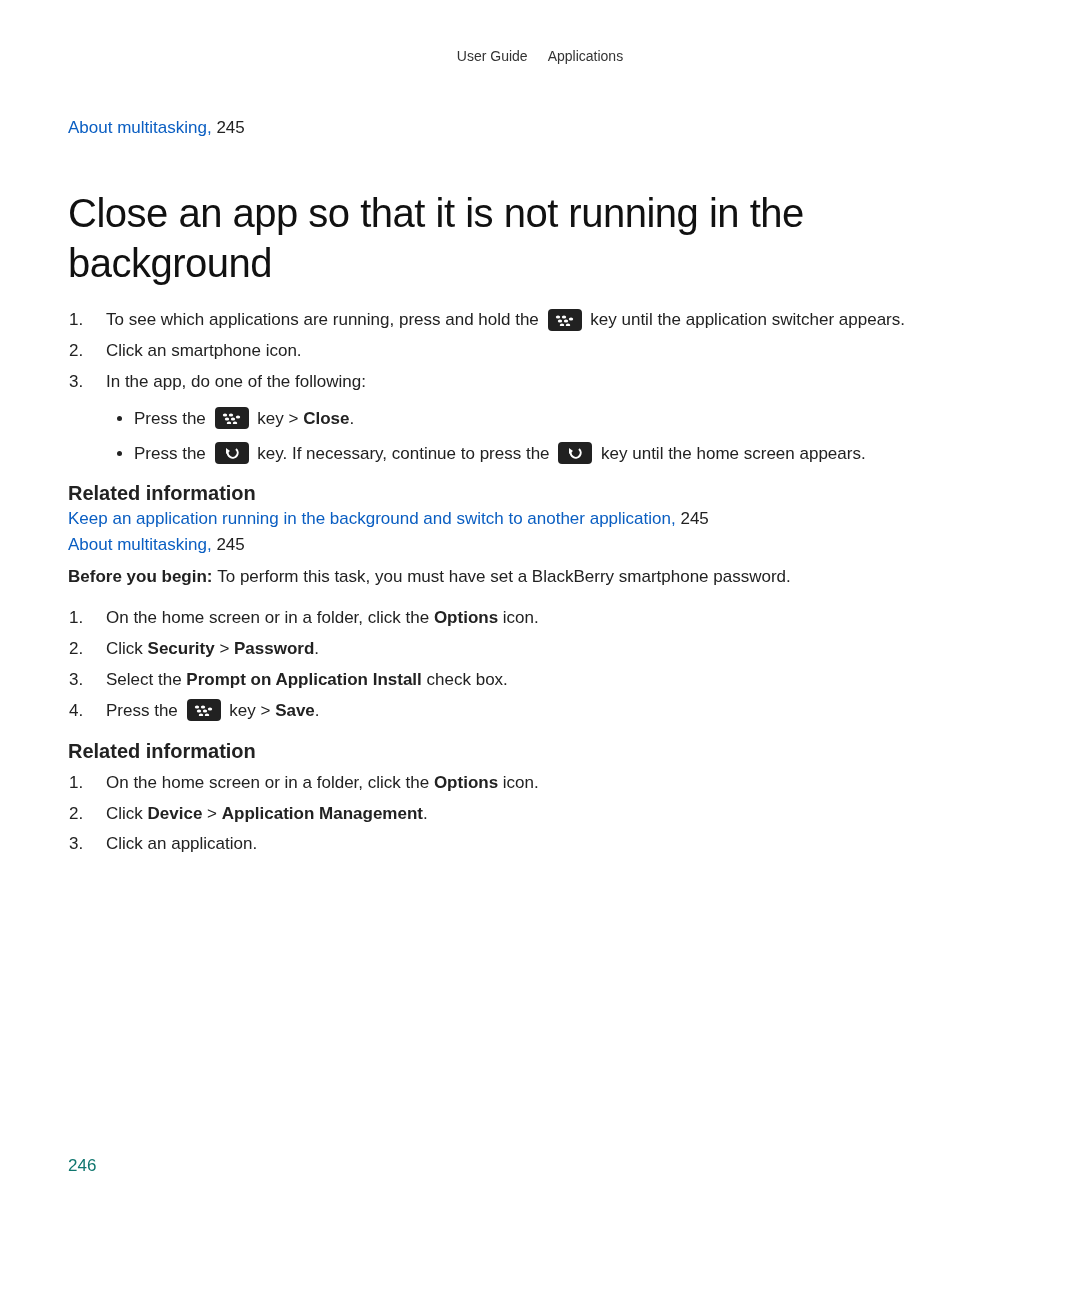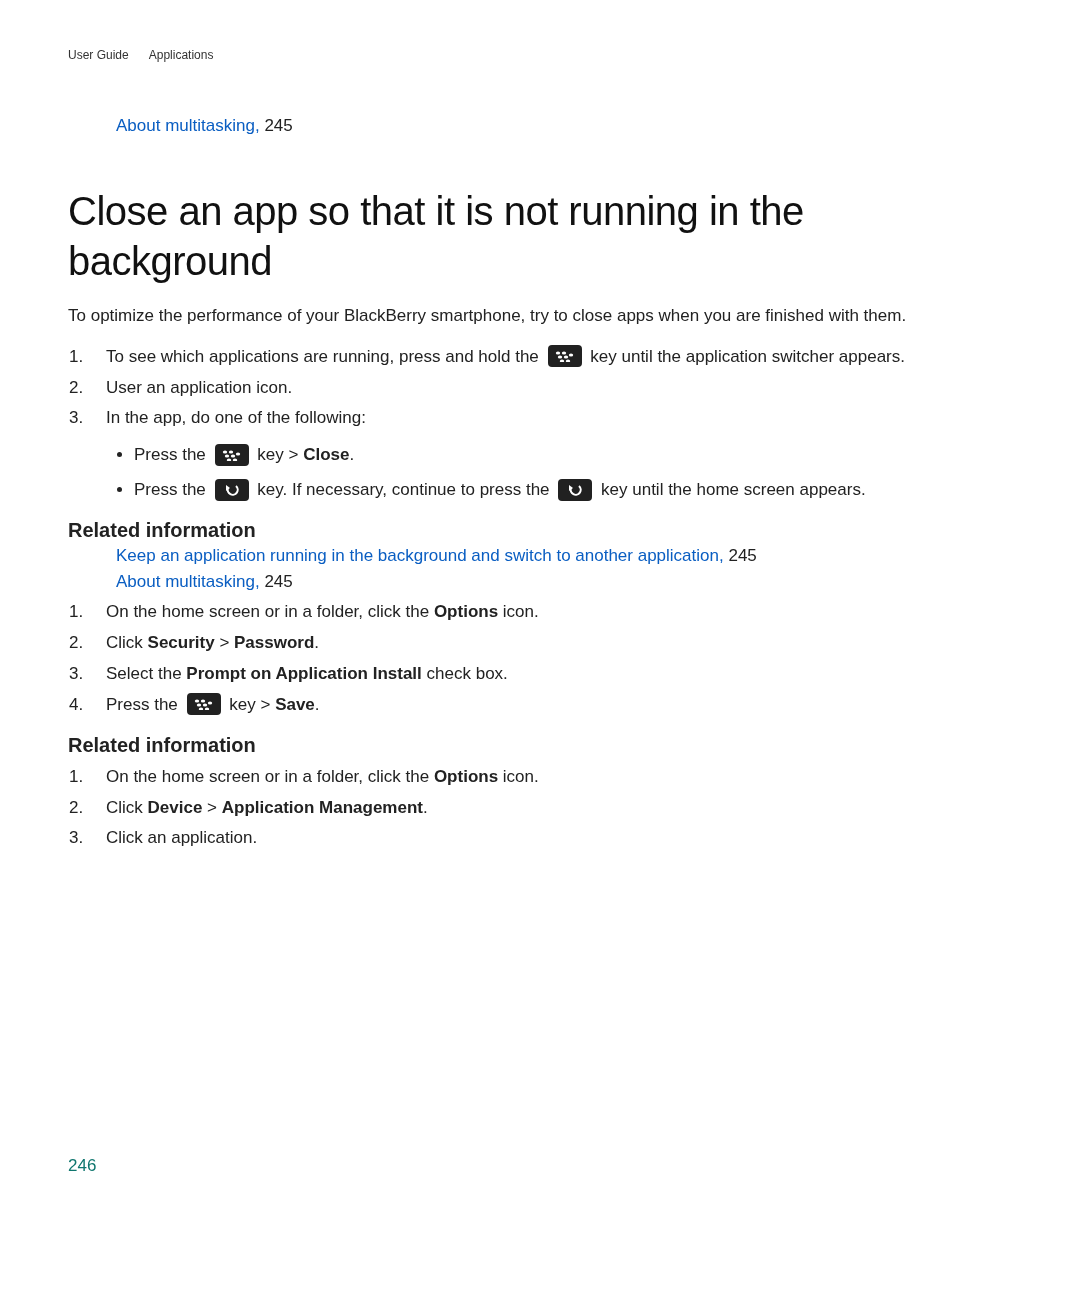--- a/index.html
+++ b/index.html
@@ -10,35 +10,34 @@
     width: 1080px;
     min-height: 1296px;
     background: #fff;
     position: relative;
   }
   .page {
     padding: 48px 68px 0 68px;
   }
   .top-row {
     display: flex;
-    justify-content: flex-start;
-    font-size: 12px;
+    justify-content: center;
+    font-size: 14px;
     color: #333;
     margin-bottom: 54px;
     gap: 20px;
   }
   .link {
     color: #0a5ec2;
     cursor: pointer;
     font-size: 17px;
   }
   .link-line {
     font-size: 17px;
     margin-bottom: 6px;
-    margin-left: 48px;
   }
   .link-line .pg { color: #222; }
   h2.section-title {
     font-size: 40px;
     font-weight: 400;
     letter-spacing: -0.5px;
     line-height: 1.25;
     margin: 50px 0 18px 0;
     color: #111;
   }
@@ -105,41 +104,40 @@
     <span>Applications</span>
   </div>
 
   <div class="link-line spacer-top">
     <span class="link">About multitasking,</span>
     <span class="pg">245</span>
   </div>
 
   <h2 class="section-title">Close an app so that it is not running in the background</h2>
 
-  <p class="body">To optimize the performance of your BlackBerry smartphone, try to close apps when you are finished with them.</p>
 
   <ol class="steps">
     <li>
       <span>To see which applications are running, press and hold the </span>
       <span class="key-icon">
         <svg width="20" height="12" viewBox="0 0 20 12">
           <g fill="#fff">
             <ellipse cx="3" cy="3" rx="2.2" ry="1.5"></ellipse>
             <ellipse cx="9" cy="3" rx="2.2" ry="1.5"></ellipse>
             <ellipse cx="5" cy="7" rx="2.2" ry="1.5"></ellipse>
             <ellipse cx="11" cy="7" rx="2.2" ry="1.5"></ellipse>
             <ellipse cx="16" cy="5" rx="2.2" ry="1.5"></ellipse>
             <ellipse cx="7" cy="11" rx="2.2" ry="1.5"></ellipse>
             <ellipse cx="13" cy="11" rx="2.2" ry="1.5"></ellipse>
           </g>
         </svg>
       </span>
       <span> key until the application switcher appears.</span>
     </li>
-    <li>User an application icon.</li>
+    <li>Click an smartphone icon.</li>
     <li>
       <span>In the app, do one of the following:</span>
       <ul class="sub">
         <li>
           <span>Press the </span>
           <span class="key-icon">
             <svg width="20" height="12" viewBox="0 0 20 12">
               <g fill="#fff">
                 <ellipse cx="3" cy="3" rx="2.2" ry="1.5"></ellipse>
                 <ellipse cx="9" cy="3" rx="2.2" ry="1.5"></ellipse>
@@ -178,20 +176,23 @@
   <div class="link-line">
     <span class="link">Keep an application running in the background and switch to another application,</span>
     <span class="pg">245</span>
   </div>
   <div class="link-line">
     <span class="link">About multitasking,</span>
     <span class="pg">245</span>
   </div>
 
 
+  <p class="body">
+    <span class="bold">Before you begin: </span><span>To perform this task, you must have set a BlackBerry smartphone password.</span>
+  </p>
 
   <ol class="steps">
     <li>
       <span>On the home screen or in a folder, click the </span><span class="bold">Options</span><span> icon.</span>
     </li>
     <li>
       <span>Click </span><span class="bold">Security</span><span> &gt; </span><span class="bold">Password</span><span>.</span>
     </li>
     <li>
       <span>Select the </span><span class="bold">Prompt on Application Install</span><span> check box.</span>

